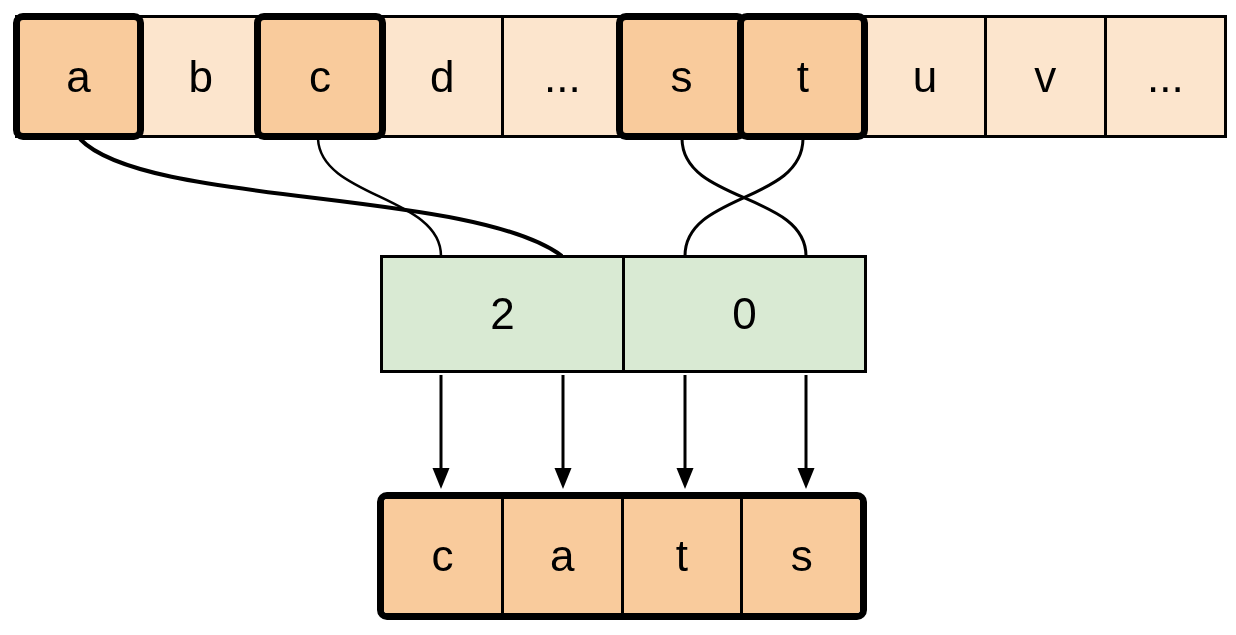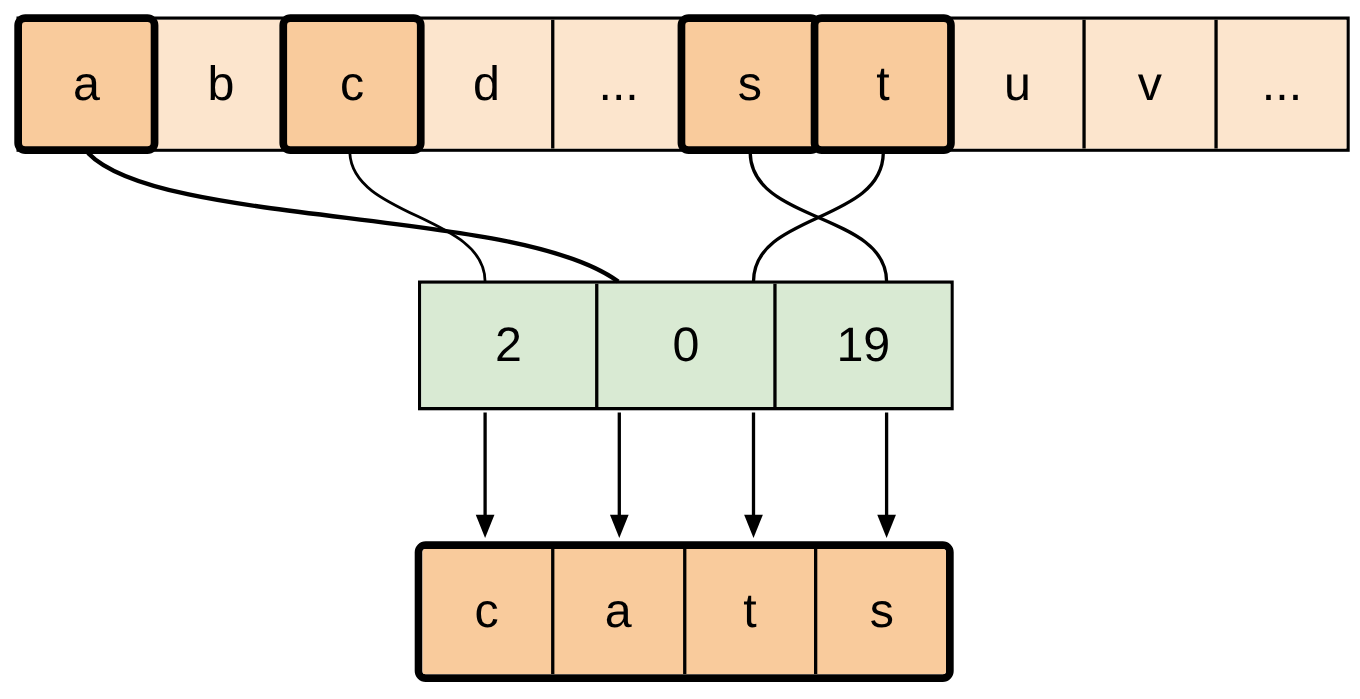--- a/index.html
+++ b/index.html
@@ -110,21 +110,20 @@
     <div class="acell hl">s</div>
     <div class="acell hl">t</div>
     <div class="acell">u</div>
     <div class="acell">v</div>
     <div class="acell">...</div>
   </div>
 
   <div class="row idx-row">
     <div class="gcell">2</div>
     <div class="gcell">0</div>
-    <div class="gcell">19</div>
   </div>
 
   <div class="row out-row">
     <div class="ocell">c</div>
     <div class="ocell">a</div>
     <div class="ocell">t</div>
     <div class="ocell">s</div>
   </div>
 
   <svg class="overlay" width="1236" height="635" viewBox="0 0 1236 635" xmlns="http://www.w3.org/2000/svg">

